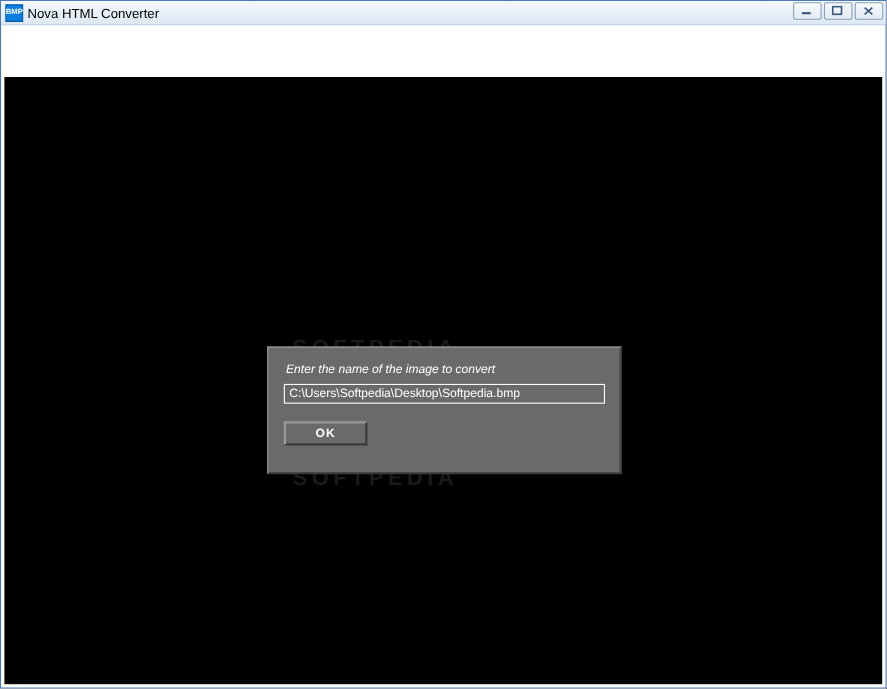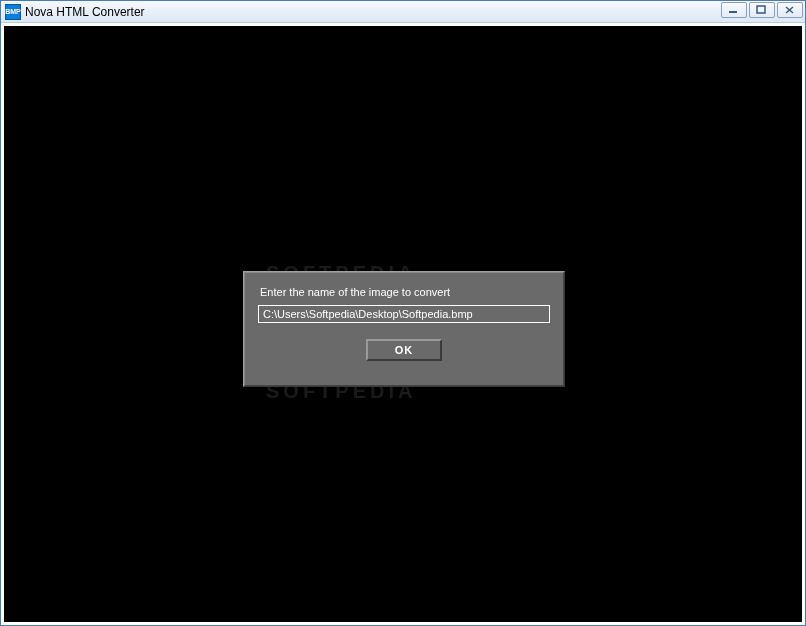--- a/index.html
+++ b/index.html
@@ -14,20 +14,21 @@
       background: #fff;
       overflow: hidden;
     }
     .window {
       width: 806px;
       height: 626px;
       border: 1px solid #4a7ab8;
       background: #fff;
       display: flex;
       flex-direction: column;
+      gap: 44px;
     }
     .titlebar {
       height: 22px;
       background: linear-gradient(to bottom, #f5f9fd 0%, #e8f0f8 50%, #dde8f4 100%);
       border-bottom: 1px solid #b8cce0;
       display: flex;
       align-items: center;
       padding: 0 4px;
       position: relative;
     }
@@ -99,35 +100,35 @@
       padding: 0;
       position: absolute;
       left: 0;
       top: 0;
       pointer-events: none;
     }
     .dialog-prompt {
       color: #fff;
       font-size: 11px;
       margin: 2px 0 6px 2px;
+      font-style: italic;
     }
     .dialog-input {
       width: 292px;
       height: 18px;
       background: #6a6a6a;
       border: 1px solid #fff;
       color: #fff;
       font-size: 11px;
       padding: 1px 4px;
       font-family: Tahoma, sans-serif;
       outline: none;
     }
     .dialog-buttons {
       display: flex;
-      justify-content: center;
       margin-top: 16px;
     }
     .ok-button {
       width: 76px;
       height: 22px;
       background: #6a6a6a;
       border-top: 2px solid #9a9a9a;
       border-left: 2px solid #9a9a9a;
       border-right: 2px solid #3a3a3a;
       border-bottom: 2px solid #3a3a3a;

